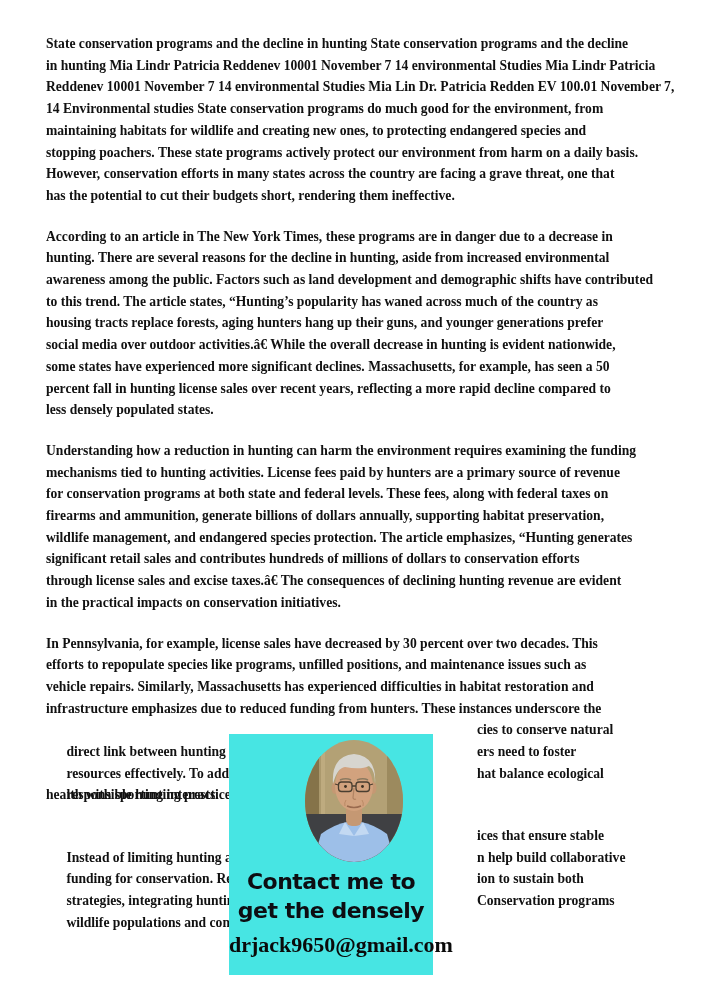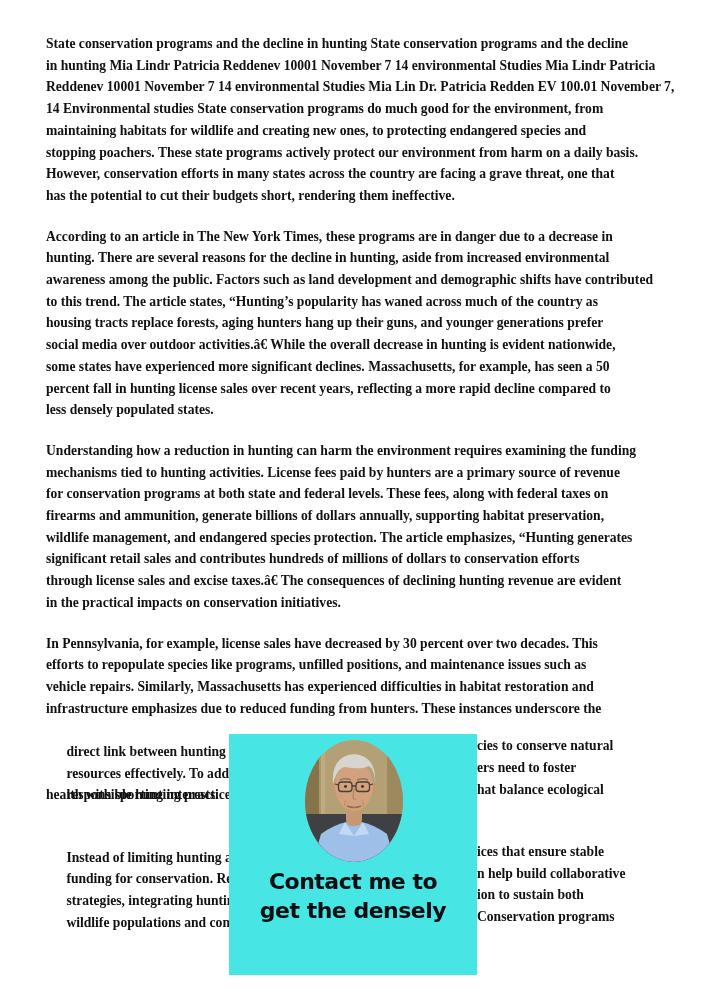--- a/index.html
+++ b/index.html
@@ -27,27 +27,26 @@
   .line {
     position: relative;
     height: 21.7px;
     line-height: 21.7px;
     white-space: pre;
   }
   .frag-right {
     position: absolute;
     left: 431px;
     top: 0;
-    margin-top: 16px;
   }
   
   .ad-card {
     position: absolute;
     left: 229px; top: 734px;
-    width: 248px; height: 241px;
+    width: 204px; height: 241px;
     z-index: 5;
   }
   .portrait {
     position: absolute;
     left: 76px; top: 6px;
     width: 98px; height: 122px;
   }
   .ad-headline {
     position: absolute;
     left: 0; top: 133px;
@@ -172,13 +171,14 @@
       <circle cx="57.5" cy="46.5" r="1.4" fill="#3a2e22"></circle>
       <path d="M49,48 L48,58 q1,2 3,1" stroke="#b08362" stroke-width="1.2" fill="none"></path>
       <path d="M41,60 q-2,3 -1,6 M57,60 q2,3 1,6" stroke="#bb8a66" stroke-width="1" fill="none"></path>
       <path d="M42,66 q7,3 14,0" stroke="#9a6a4e" stroke-width="1.5" fill="none"></path>
     </g>
   </svg>
   <div class="ad-headline">
     <div>Contact me to</div>
     <div>get the densely</div>
   </div>
+  <div class="ad-email">drjack9650@gmail.com</div>
 </div>
 
 </body></html>

